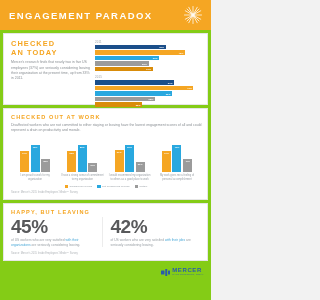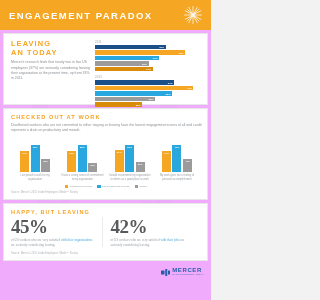--- a/index.html
+++ b/index.html
@@ -2,21 +2,21 @@
 <html><head>
 <meta charset="utf-8">
 <style>
   html,body{margin:0;padding:0;}
   body{
     width:211px;height:300px;overflow:hidden;
     background:#f2f2f2;
     font-family:"Liberation Sans", sans-serif;
     -webkit-font-smoothing:antialiased;
   }
-  .page{width:211px;height:300px;position:relative;background:#f0abfc;}
+  .page{width:211px;height:300px;position:relative;background:#84cc16;}
 
   
   .header{
     height:30px;background:#f5a623;display:flex;align-items:center;
     justify-content:space-between;padding:0 8px 0 9px;box-sizing:border-box;
   }
   .header-title{
     color:#ffffff;font-size:9.5px;letter-spacing:1.45px;font-weight:bold;
     white-space:nowrap;
   }
@@ -57,21 +57,21 @@
   .colchart{display:flex;justify-content:space-between;margin-top:5px;padding:0 2px;}
   .colgroup{width:44px;display:flex;flex-direction:column;align-items:center;}
   .cols{height:34px;display:flex;align-items:flex-end;gap:1.5px;}
   .col{width:9px;position:relative;display:flex;justify-content:center;}
   .col i{position:absolute;top:1px;font-size:2.3px;color:#fff;font-style:normal;font-weight:bold;}
   .cat{font-size:2.6px;line-height:3.6px;color:#9aa0a6;text-align:center;margin-top:2px;}
   .legend2{display:flex;justify-content:center;gap:5px;margin-top:3px;}
 
   
   .sec3{display:flex;padding:5px 6px 5px 7px;}
-  .stat-col{flex:1;padding-right:6px;box-sizing:border-box;font-family:Liberation Serif, serif;}
+  .stat-col{flex:1;padding-right:6px;box-sizing:border-box;}
   .stat-col.second{border-left:1px solid #ececec;padding-left:8px;}
   .bignum{font-size:19px;line-height:20px;color:#58595b;font-weight:bold;letter-spacing:-.5px;}
   .statline{font-size:3.3px;line-height:4.8px;color:#9aa0a6;margin-top:1px;}
   .statline b{color:#4aa9d8;font-weight:normal;}
 
   
   .footer{display:flex;align-items:center;justify-content:flex-end;padding:3px 7px 0 0;}
   .logo{display:flex;align-items:flex-end;gap:2px;}
   .logo-mark{width:9px;height:7px;}
   .logo-text{font-size:6px;letter-spacing:.6px;color:#2a5caa;font-weight:bold;line-height:6px;}
@@ -100,21 +100,21 @@
           <line x1="28.5" y1="4.5" x2="11.5" y2="35.5"></line>
         <line x1="4.5" y1="11.5" x2="35.5" y2="28.5"></line>
           <line x1="4.5" y1="28.5" x2="35.5" y2="11.5"></line>
       </g>
       <circle cx="20" cy="20" r="3.4" fill="#ffffff"></circle>
     </svg>
   </div>
 
   <div class="card sec1">
     <div class="sec1-left">
-      <div class="sec1-head">LEAVING</div>
+      <div class="sec1-head">CHECKED</div>
       <div class="sec1-head">AN TODAY</div>
       <div class="body-text" style="margin-top:3px">Mercer's research finds that nearly two in five US employees (37%) are seriously considering leaving their organization at the present time, up from 33% in 2011.</div>
     </div>
 
     <div class="sec1-right">
       <div class="bargroup">
         <div class="year-label">2011</div>
         <div id="g0">
             <div class="hbar-row">
               <div class="hbar" style="width: 66%; background: rgb(27, 79, 138);">

